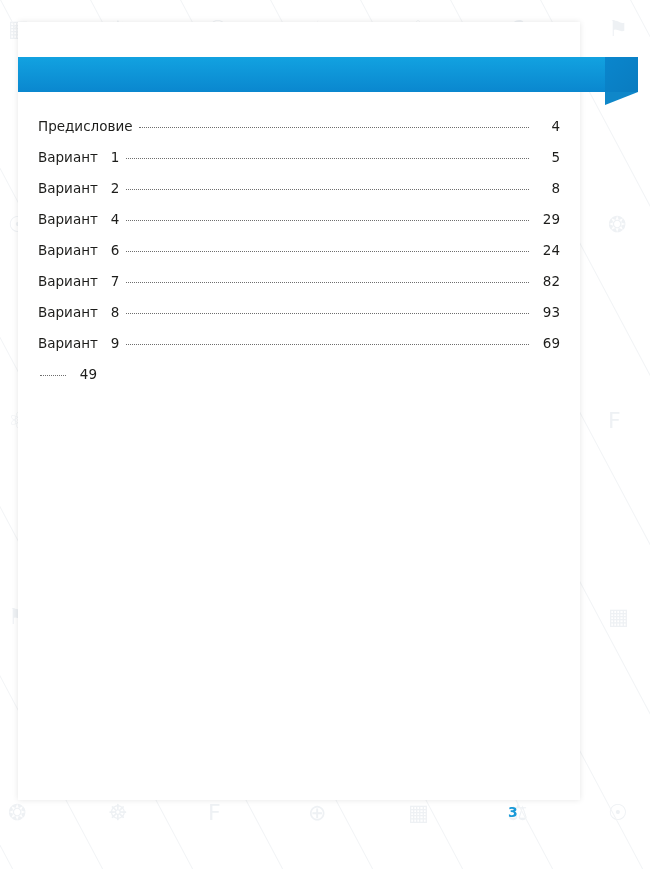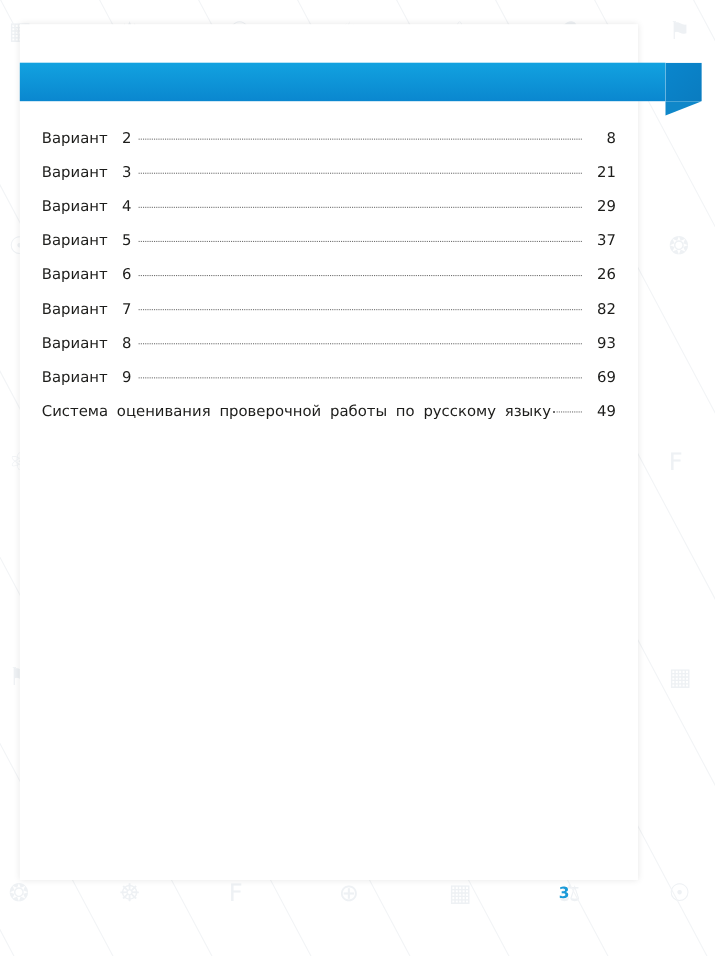--- a/index.html
+++ b/index.html
@@ -241,67 +241,58 @@
 
 <div class="title-wrap">
   <div class="title-bar">
     <div class="fold-block"></div>
   </div>
   <div class="fold-shadow"></div>
 </div>
 
 <div class="toc" id="toc">
     <div class="toc-row">
+      <div class="toc-label"><span>Предисловие</span></div>
+      <div class="toc-leader"></div>
+      <div class="toc-page">4</div>
+    </div>
+    <div class="toc-row">
+      <div class="toc-label"><span class="variant-word">Вариант</span><span class="variant-num">1</span></div>
+      <div class="toc-leader"></div>
+      <div class="toc-page">5</div>
+    </div>
+    <div class="toc-row">
       <div class="toc-label"><span class="variant-word">Вариант</span><span class="variant-num">2</span></div>
       <div class="toc-leader"></div>
       <div class="toc-page">8</div>
     </div>
     <div class="toc-row">
-      <div class="toc-label"><span class="variant-word">Вариант</span><span class="variant-num">3</span></div>
-      <div class="toc-leader"></div>
-      <div class="toc-page">21</div>
-    </div>
-    <div class="toc-row">
       <div class="toc-label"><span class="variant-word">Вариант</span><span class="variant-num">4</span></div>
       <div class="toc-leader"></div>
       <div class="toc-page">29</div>
     </div>
     <div class="toc-row">
-      <div class="toc-label"><span class="variant-word">Вариант</span><span class="variant-num">5</span></div>
-      <div class="toc-leader"></div>
-      <div class="toc-page">37</div>
-    </div>
-    <div class="toc-row">
       <div class="toc-label"><span class="variant-word">Вариант</span><span class="variant-num">6</span></div>
       <div class="toc-leader"></div>
-      <div class="toc-page">26</div>
+      <div class="toc-page">24</div>
     </div>
     <div class="toc-row">
       <div class="toc-label"><span class="variant-word">Вариант</span><span class="variant-num">7</span></div>
       <div class="toc-leader"></div>
       <div class="toc-page">82</div>
     </div>
     <div class="toc-row">
       <div class="toc-label"><span class="variant-word">Вариант</span><span class="variant-num">8</span></div>
       <div class="toc-leader"></div>
       <div class="toc-page">93</div>
     </div>
     <div class="toc-row">
       <div class="toc-label"><span class="variant-word">Вариант</span><span class="variant-num">9</span></div>
       <div class="toc-leader"></div>
       <div class="toc-page">69</div>
     </div>
     <div class="toc-row wide">
-      <div class="toc-label">
-        <span>Система</span>
-        <span>оценивания</span>
-        <span>проверочной</span>
-        <span>работы</span>
-        <span>по</span>
-        <span>русскому</span>
-        <span>языку</span>
-      </div>
       <div class="toc-leader"></div>
       <div class="toc-page">49</div>
     </div>
   </div>
 
 <div class="folio">3</div>
 
 </body></html>

